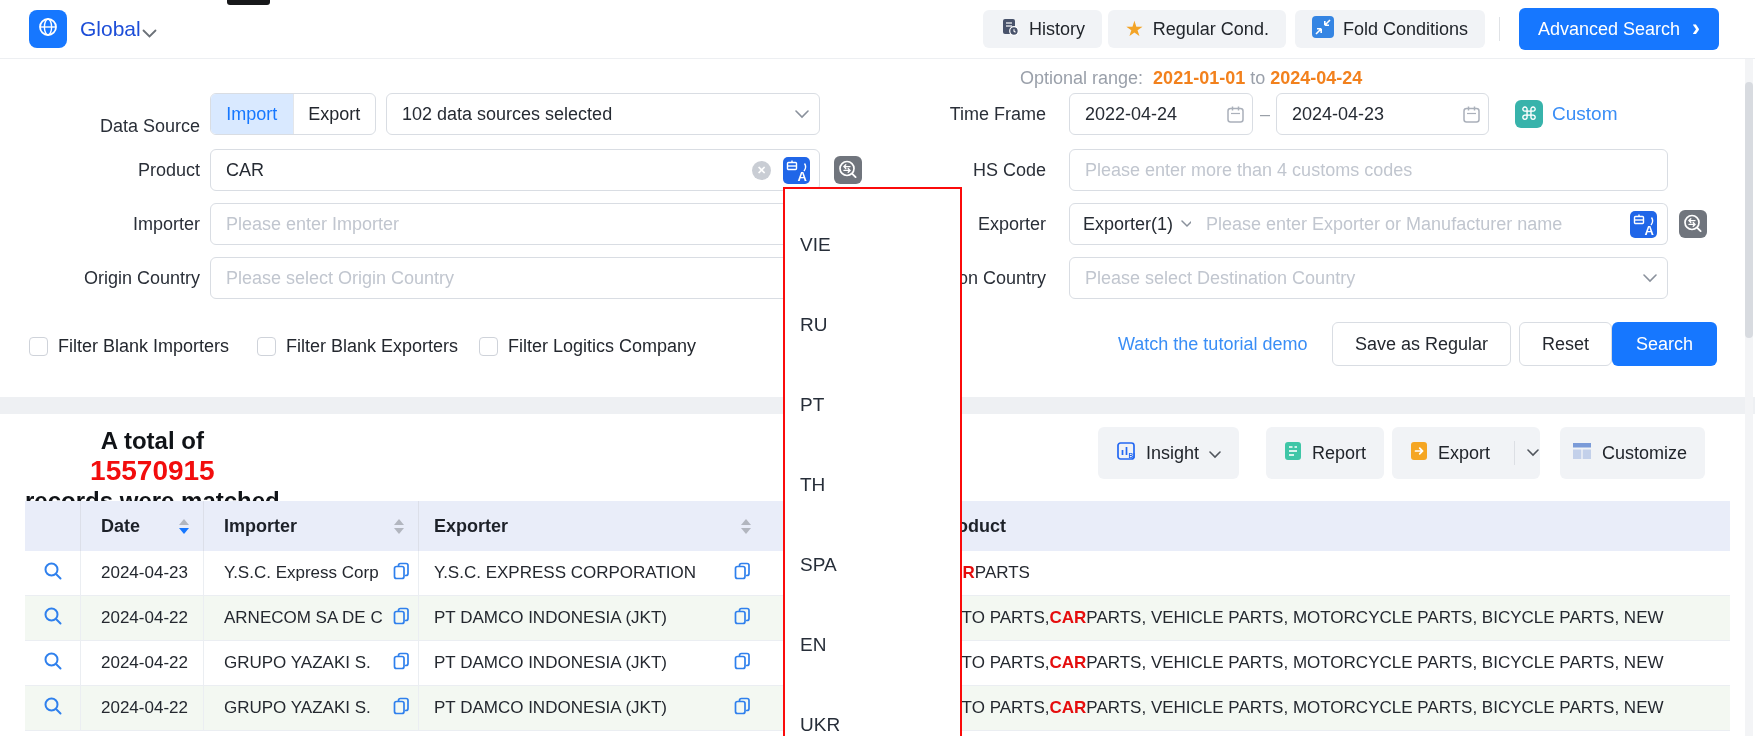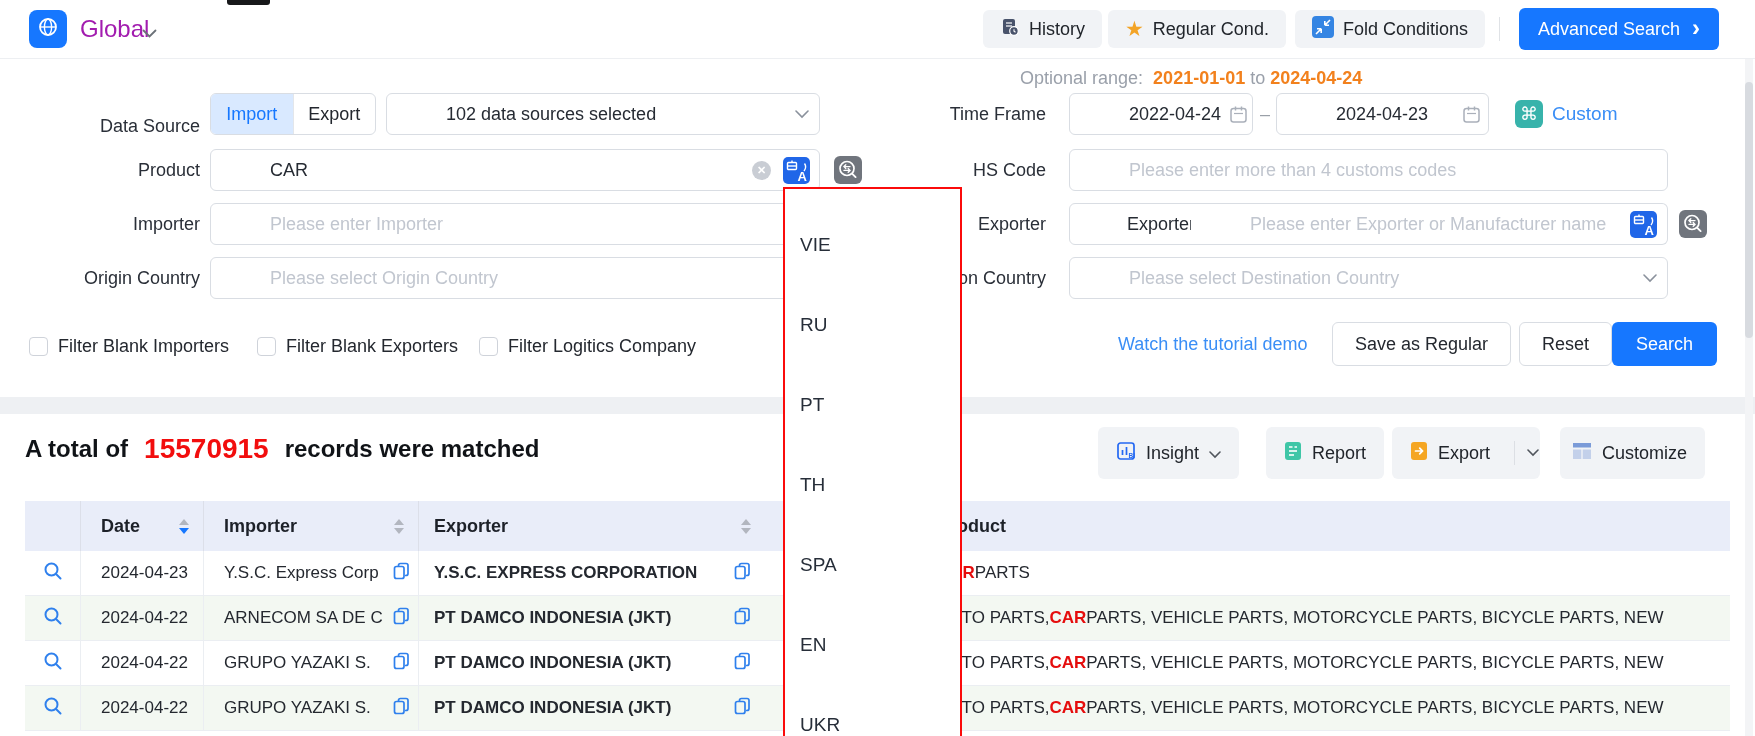--- a/index.html
+++ b/index.html
@@ -3,33 +3,33 @@
 <meta charset="utf-8">
 <style>
   html,body{margin:0;padding:0;background:#fff;}
   .canvas{position:relative;width:1755px;height:736px;background:#ffffff;overflow:hidden;
           font-family:"Liberation Sans",sans-serif;color:#24282f;}
   .abs{position:absolute;}
   
   .topbar{left:0;top:0;width:1755px;height:58px;background:#fff;border-bottom:1px solid #edeff2;z-index:5;}
   .logo{left:29px;top:10px;width:38px;height:38px;background:#1677ff;border-radius:8px;
         display:flex;align-items:center;justify-content:center;}
-  .global-label{left:80px;top:0;height:58px;line-height:58px;font-size:24px;color:#a21caf;}
+  .global-label{left:80px;top:0;height:58px;line-height:58px;font-size:21px;color:#1d4ed8;}
   .global-chev{left:142px;top:25px;}
   .tb-btn{top:10px;height:38px;background:#f1f3f6;border-radius:6px;display:flex;align-items:center;
           gap:9px;padding:0 17px;font-size:18px;color:#21252b;cursor:pointer;box-sizing:border-box;}
   .tb-divider{left:1499px;top:17px;width:1px;height:24px;background:#dfe2e6;}
   .adv-btn{left:1519px;top:8px;height:42px;background:#1677ff;color:#fff;border-radius:6px;
            display:flex;align-items:center;gap:12px;padding:0 19px;font-size:18px;cursor:pointer;}
   .adv-chev{font-size:24px;line-height:18px;font-weight:bold;margin-top:-3px;}
   .tab-artifact{left:227px;top:0;width:43px;height:5px;background:#17181a;border-radius:0 0 3px 3px;}
   
   .flabel{height:42px;line-height:42px;text-align:right;font-size:18px;color:#2a2f38;width:200px;}
   .field{height:42px;border:1px solid #d9dde3;border-radius:6px;box-sizing:border-box;background:#fff;
-         display:flex;align-items:center;font-size:18px;color:#262b33;padding-left:44px;}
+         display:flex;align-items:center;font-size:18px;color:#262b33;}
   .field input{border:none;outline:none;flex:1;font:inherit;color:#262b33;background:transparent;padding:0 0 0 15px;min-width:0;}
   .field input::placeholder{color:#c1c6cf;}
   .ph{color:#c1c6cf;padding-left:15px;flex:1;white-space:nowrap;overflow:hidden;}
   .val{padding-left:15px;flex:1;white-space:nowrap;}
   .chev-slot{width:34px;display:flex;justify-content:center;flex:none;}
   .segmented{left:210px;top:93px;width:166px;height:42px;border:1px solid #d9dde3;border-radius:6px;
              display:flex;box-sizing:border-box;overflow:hidden;background:#fff;}
   .seg{flex:1;display:flex;align-items:center;justify-content:center;font-size:18px;cursor:pointer;}
   .seg.on{background:#d9e9ff;color:#1677ff;}
   .seg.off{color:#23272e;border-left:1px solid #e3e6ea;}
@@ -47,36 +47,36 @@
              justify-content:center;cursor:pointer;}
   .cbrow{top:336px;height:20px;display:flex;align-items:center;gap:10px;font-size:18px;color:#24282f;cursor:pointer;}
   .cbbox{width:19px;height:19px;border:1px solid #cfd3da;border-radius:4px;background:#fff;box-sizing:border-box;flex:none;}
   .link{color:#3a8ef6;font-size:18px;cursor:pointer;}
   .btn-plain{height:44px;border:1px solid #d9dde3;border-radius:6px;background:#fff;display:flex;
              align-items:center;justify-content:center;font-size:18px;color:#24282f;padding:0 22px;cursor:pointer;box-sizing:border-box;}
   .btn-primary{height:44px;border-radius:6px;background:#1677ff;color:#fff;display:flex;align-items:center;
                justify-content:center;font-size:18px;padding:0 24px;cursor:pointer;}
   .gray-band{left:0;top:397px;width:1755px;height:17px;background:#eef0f3;}
   
-  .total-line{left:25px;top:427px;height:44px;display:flex;align-items:center;font-size:24px;font-weight:bold;color:#101317;}
+  .total-line{left:25px;top:427px;height:44px;display:flex;align-items:center;font-size:24px;font-weight:bold;color:#101317;flex-direction:column;}
   .total-count{font-size:28px;color:#f20d0d;margin:0 16px;}
   .res-btn{top:427px;height:52px;background:#f1f3f6;border-radius:6px;display:flex;align-items:center;
            gap:10px;padding:0 18px;font-size:18px;color:#21252b;cursor:pointer;box-sizing:border-box;}
   
   .table{left:25px;top:501px;width:1705px;}
   .thead{display:flex;height:50px;background:#e9edf9;align-items:stretch;}
   .trow{display:flex;height:44px;background:#fff;border-bottom:1px solid #ebeef2;align-items:stretch;font-size:17px;}
   .trow.alt{background:#f3f8f2;}
   .hcell{display:flex;align-items:center;font-weight:bold;font-size:18px;color:#1d2129;
          border-right:1px solid #dcdfe9;box-sizing:border-box;}
   .bcell{display:flex;align-items:center;border-right:1px solid #ebeef2;box-sizing:border-box;overflow:hidden;white-space:nowrap;}
   .c0{width:56px;flex:none;justify-content:center;}
   .c1{width:123px;flex:none;padding-left:20px;}
   .c2{width:215px;flex:none;padding-left:20px;}
-  .c3{width:381px;flex:none;padding-left:15px;font-weight:bold;}
+  .c3{width:381px;flex:none;padding-left:15px;}
   .c4{flex:1;padding-left:138px;border-right:none !important;}
   .hc1{width:123px;flex:none;padding:0 14px 0 20px;justify-content:space-between;}
   .hc2{width:215px;flex:none;padding:0 14px 0 20px;justify-content:space-between;}
   .hc3{width:381px;flex:none;padding:0 48px 0 15px;justify-content:space-between;}
   .sort{display:inline-flex;flex-direction:column;gap:3px;cursor:pointer;}
   .tri{width:0;height:0;border-left:5px solid transparent;border-right:5px solid transparent;}
   .tri.up{border-bottom:6px solid #b2b6bf;}
   .tri.down{border-top:6px solid #b2b6bf;}
   .tri.down.active{border-top-color:#1677ff;}
   .cellflex{display:flex;align-items:center;justify-content:space-between;width:100%;padding-right:8px;}

